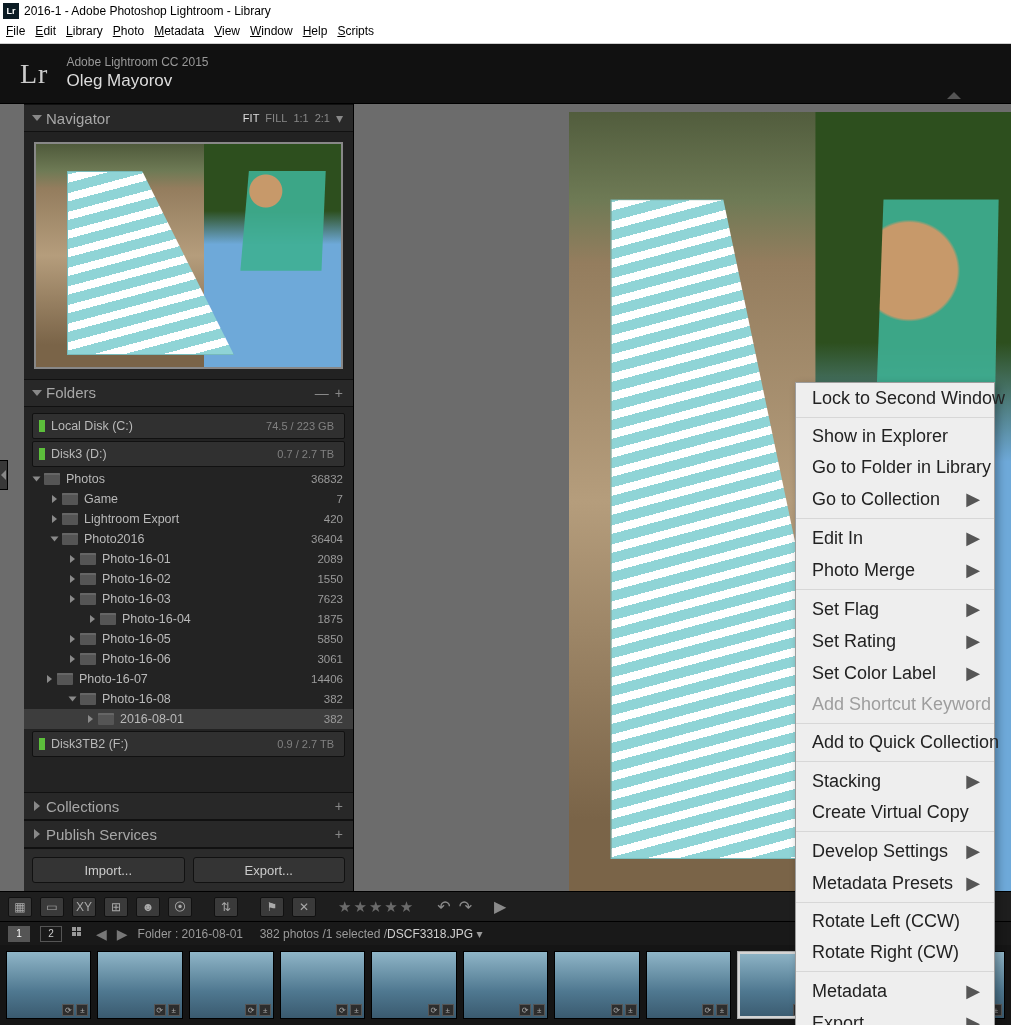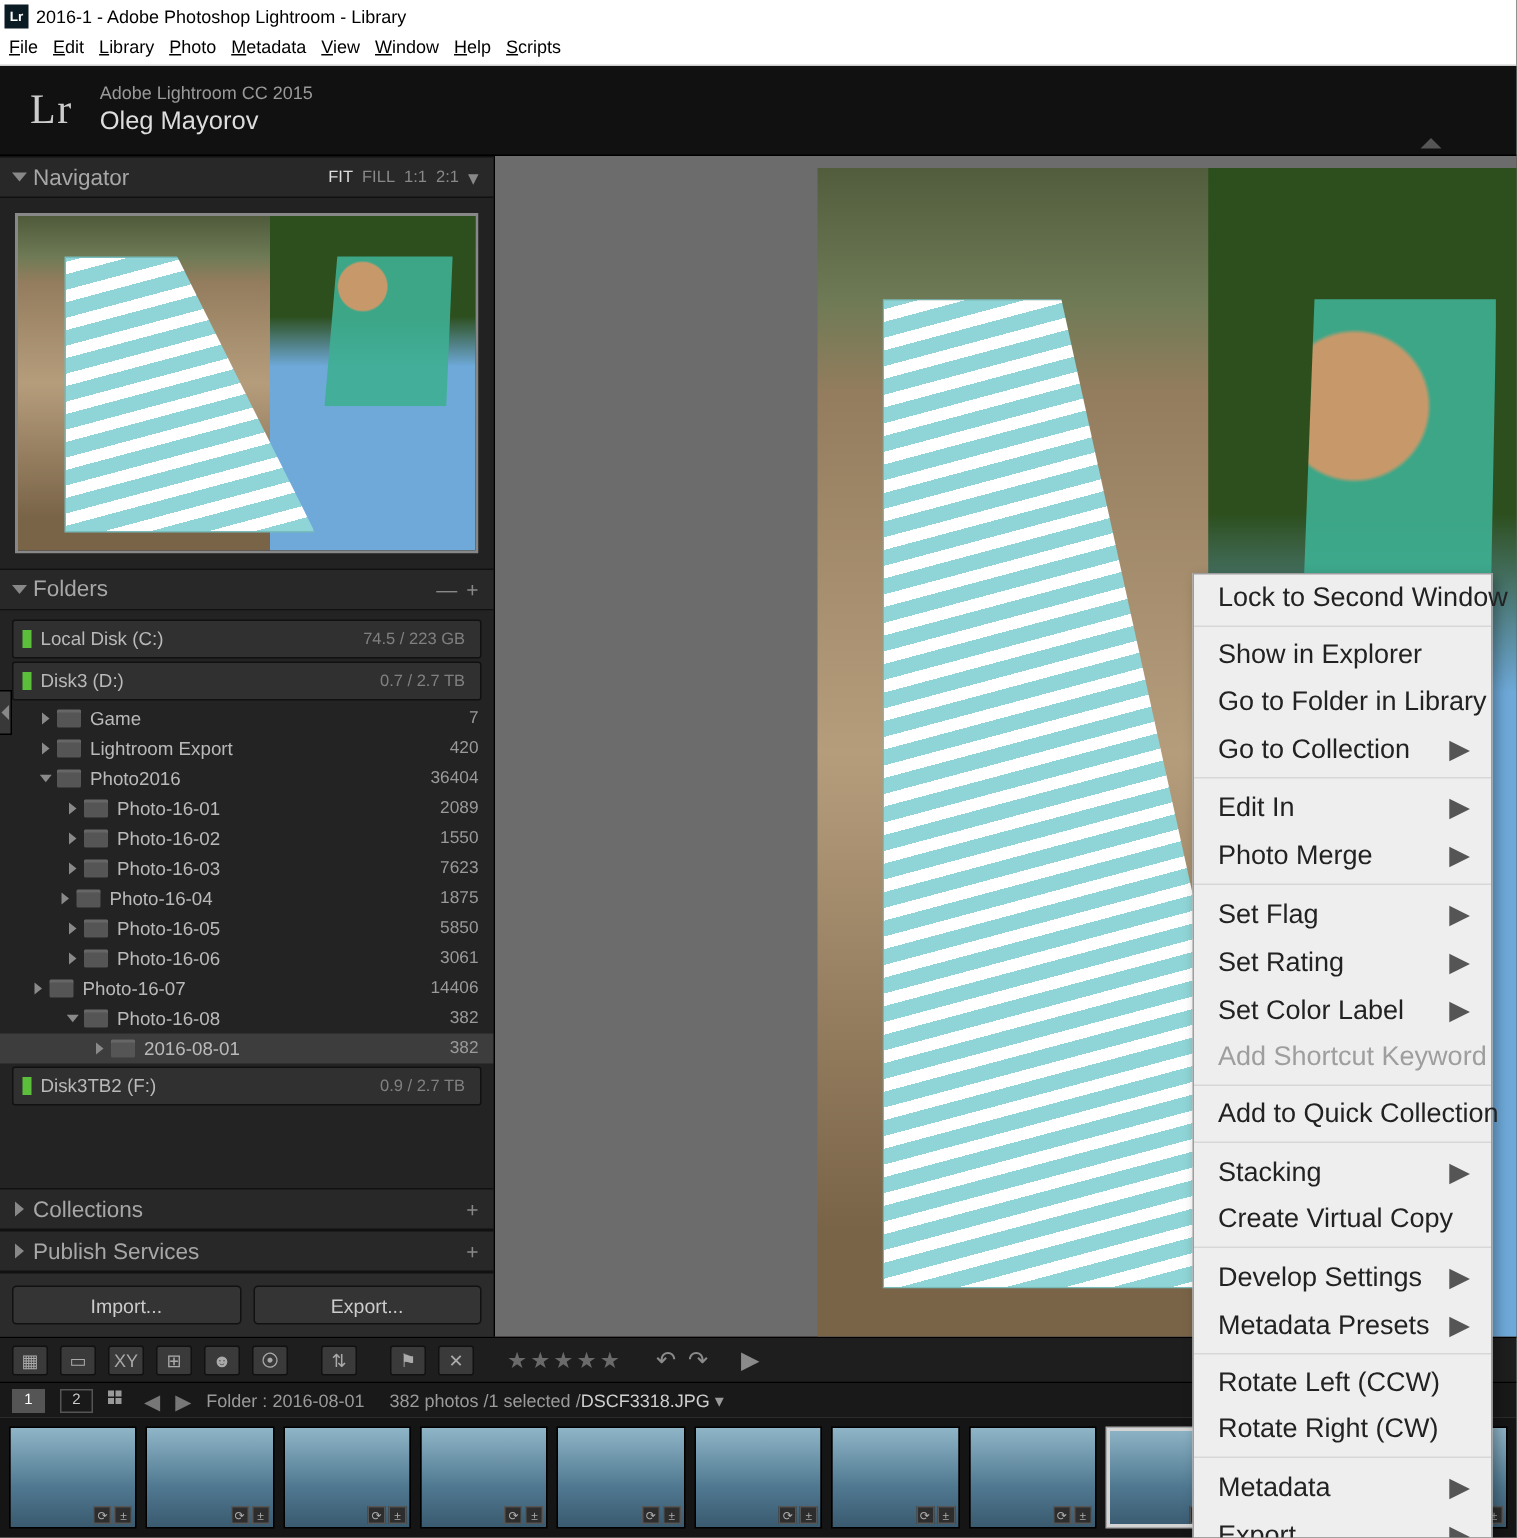--- a/index.html
+++ b/index.html
@@ -80,21 +80,22 @@
   .idtext .username { color:#ddd; font-size: 17px; }
   .idplate .arrow-up {
     position:absolute; right: 50px; bottom:4px;
     width:0;height:0;border-left:7px solid transparent;border-right:7px solid transparent;border-bottom:7px solid #555;
   }
 
   
   .main {
     display:flex;
     height: calc(100% - 22px - 22px - 60px - 30px - 104px);
-    background: #7f1d1d;
+    background: #d946ef;
+    margin-left: 24px;
   }
 
   .leftcol {
     width: 330px;
     background: #222;
     display:flex; flex-direction:column;
     border-right: 1px solid #000;
   }
 
   .panelhdr {
@@ -368,20 +369,26 @@
     <div class="volrow">
           <span class="led"></span>
           <span class="name">Local Disk (C:)</span>
           <span class="size">74.5 / 223 GB</span>
         </div>
         <div class="volrow">
           <span class="led"></span>
           <span class="name">Disk3 (D:)</span>
           <span class="size">0.7 / 2.7 TB</span>
         </div>
+        <div class="folderrow open" style="padding-left: 6px;">
+          <span class="tw"></span>
+          <span class="foldicon"></span>
+          <span class="name">Photos</span>
+          <span class="count">36832</span>
+        </div>
         <div class="folderrow" style="padding-left: 24px;">
           <span class="tw"></span>
           <span class="foldicon"></span>
           <span class="name">Game</span>
           <span class="count">7</span>
         </div>
         <div class="folderrow" style="padding-left: 24px;">
           <span class="tw"></span>
           <span class="foldicon"></span>
           <span class="name">Lightroom Export</span>
@@ -404,21 +411,21 @@
           <span class="foldicon"></span>
           <span class="name">Photo-16-02</span>
           <span class="count">1550</span>
         </div>
         <div class="folderrow" style="padding-left: 42px;">
           <span class="tw"></span>
           <span class="foldicon"></span>
           <span class="name">Photo-16-03</span>
           <span class="count">7623</span>
         </div>
-        <div class="folderrow" style="padding-left: 37px;">
+        <div class="folderrow" style="padding-left: 62px;">
           <span class="tw"></span>
           <span class="foldicon"></span>
           <span class="name">Photo-16-04</span>
           <span class="count">1875</span>
         </div>
         <div class="folderrow" style="padding-left: 42px;">
           <span class="tw"></span>
           <span class="foldicon"></span>
           <span class="name">Photo-16-05</span>
           <span class="count">5850</span>

